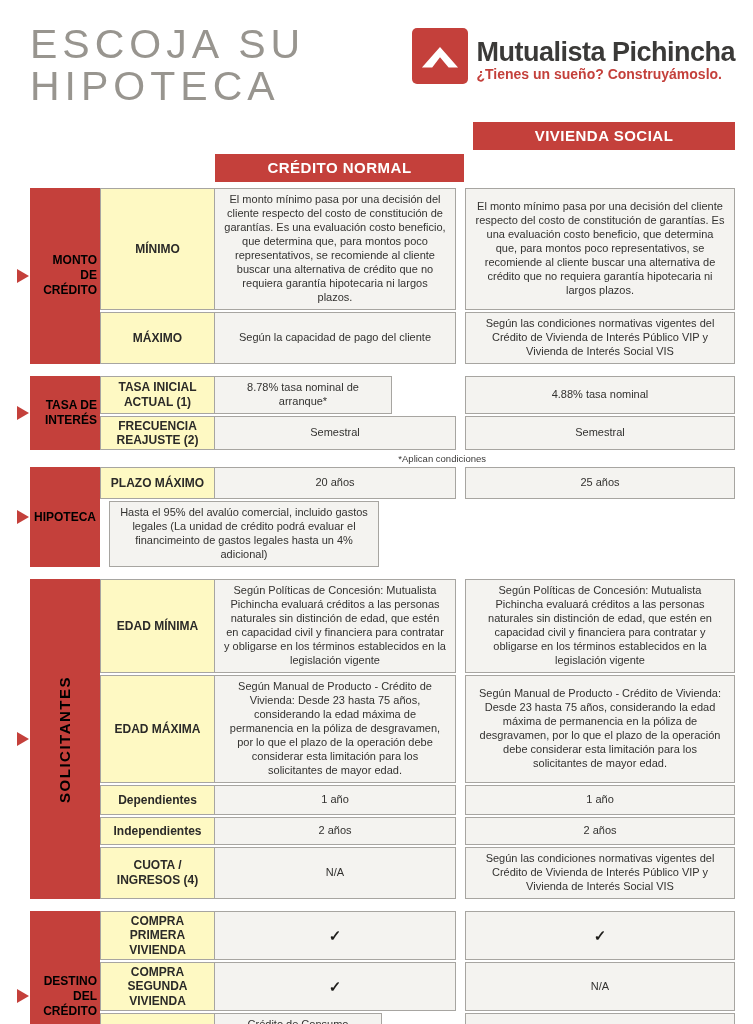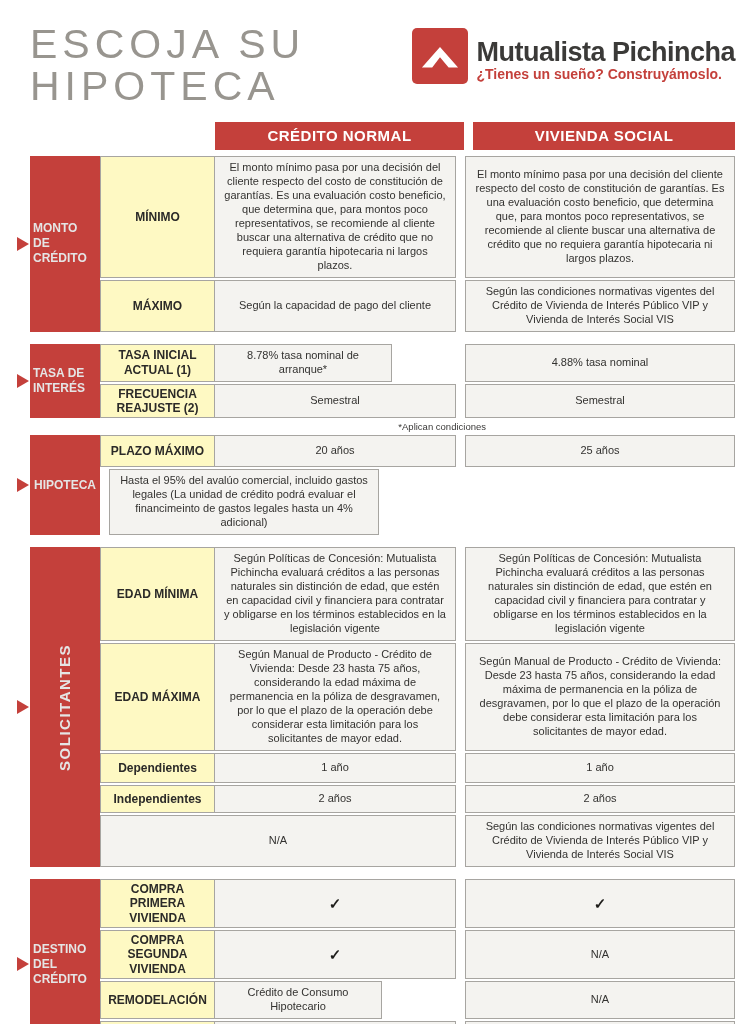--- a/index.html
+++ b/index.html
@@ -23,35 +23,35 @@
   .brand-name { font-weight:bold; font-size:27px; color:#3B3A38; letter-spacing:-0.5px; line-height:1; }
   .brand-tagline { color:var(--red); font-size:14px; font-weight:bold; margin-top:0; }
 
   
   .col-headers { display:flex; width:705px; margin:10px 18px 6px 30px; }
   .col-headers .spacer { width:185px; }
   .col-head {
     background:var(--red); color:#fff; font-weight:bold; font-size:15px;
     letter-spacing:0.5px; text-align:center; height:28px; line-height:28px;
   }
-  .col-head.first { flex:1; }
+  .col-head.first { flex:1;margin-top:32px; }
   .col-head.gap { background:transparent; width:9px; flex:none; }
   .col-head.second { width:262px; flex:none; }
 
   
   #sections { width:705px; margin-left:30px; }
   .section { display:flex; position:relative; margin-bottom:12px; }
   .section-arrow {
     position:absolute; left:-13px; top:50%; transform:translateY(-50%);
     width:0; height:0; border-top:7px solid transparent; border-bottom:7px solid transparent;
     border-left:12px solid var(--red);
   }
   .red-label {
-    width:70px; flex:none; background:var(--red); color:#e5e5e5;
-    display:flex; align-items:center; justify-content:center; text-align:left;
+    width:70px; flex:none; background:var(--red); color:#000000;
+    display:flex; align-items:center; justify-content:center; text-align:right;
     font-weight:bold; font-size:12px; line-height:1.25; padding:4px 3px;
   }
   .red-label.vertical span {
     writing-mode:vertical-rl; transform:rotate(180deg);
     font-size:15px; letter-spacing:1.5px;
   }
   .rows { flex:1; display:flex; flex-direction:column; }
   .row { display:flex; }
   .row + .row { margin-top:2px; }
   .left-box { flex:1; display:flex; border:1px solid #A7A5A1; background:#F4F3F0; }
@@ -210,20 +210,21 @@
           <div class="row" style="min-height: 28px;">
             <div class="left-box">
               <div class="cell-label">Independientes</div>
               <div class="cell-value">2 años</div>
             </div>
             <div class="gapcol"></div>
             <div class="right-box">2 años</div>
           </div>
           <div class="row" style="min-height: 43px;">
             <div class="left-box">
+              <div class="cell-label">CUOTA / INGRESOS (4)</div>
               <div class="cell-value">N/A</div>
             </div>
             <div class="gapcol"></div>
             <div class="right-box">Según las condiciones normativas vigentes del Crédito de Vivienda de Interés Público VIP y Vivienda de Interés Social VIS</div>
           </div>
         </div>
       </div>
       <div class="section">
         <div class="section-arrow"></div>
         <div class="red-label">

